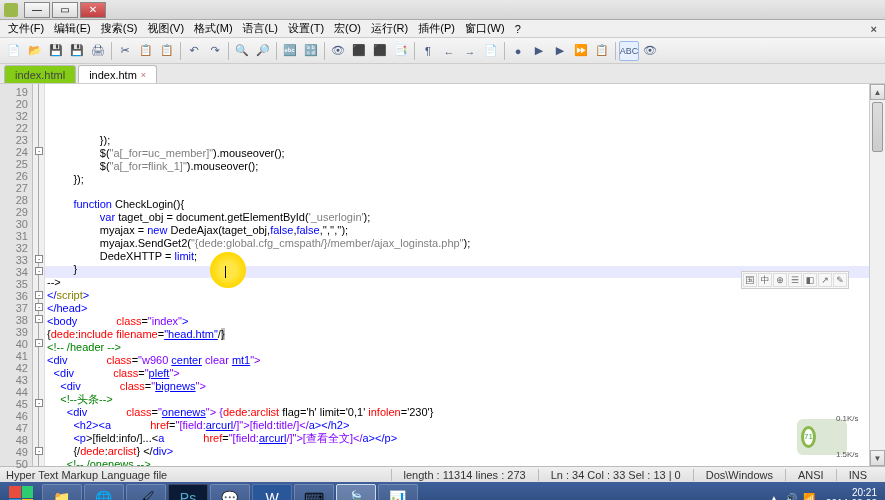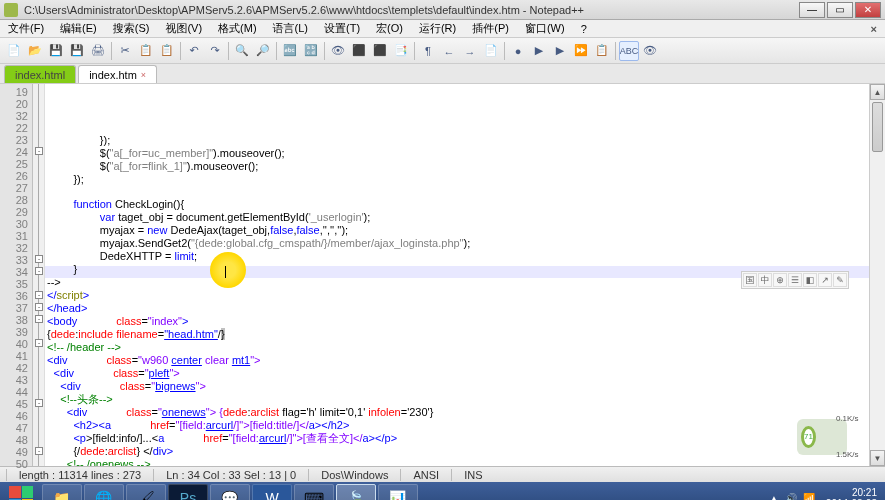--- a/index.html
+++ b/index.html
@@ -3,21 +3,21 @@
 <meta charset="utf-8">
 <style>
   * { margin: 0; padding: 0; box-sizing: border-box; font-family: "Microsoft YaHei", Tahoma, sans-serif; }
   body { width: 885px; height: 500px; overflow: hidden; background: #fff; font-size: 12px; }
   .titlebar { height: 20px; background: linear-gradient(#e8e8e8,#d6d6d6); display:flex; align-items:center; padding:0 4px; border-bottom:1px solid #aaa; }
   .titlebar .favicon { width:14px; height:14px; background:#9db84a; border-radius:2px; margin-right:6px; display:inline-block; }
   .titlebar .title { flex:1; color:#333; font-size:11px; }
   .winbtns { display:flex; gap:2px; }
   .winbtn { width:26px; height:16px; border:1px solid #888; background:linear-gradient(#f8f8f8,#ddd); display:flex; align-items:center; justify-content:center; font-size:10px; cursor:pointer; }
   .winbtn.close { background:linear-gradient(#e27070,#c24040); color:#fff; }
-  .menubar { height:18px; background:#f0f0f0; border-bottom:1px solid #ccc; display:flex; align-items:center; padding:0 4px; font-size:11px; gap:8px; }
+  .menubar { height:18px; background:#f0f0f0; border-bottom:1px solid #ccc; display:flex; align-items:center; padding:0 4px; font-size:11px; gap:2px; }
   .menubar span { padding:1px 4px; cursor:pointer; }
   .menubar .close-doc { margin-left:auto; color:#555; padding:0 4px; font-weight:bold; }
   .toolbar { height:26px; background:linear-gradient(#f6f6f6,#e6e6e6); border-bottom:1px solid #ccc; display:flex; align-items:center; padding:0 4px; gap:1px; }
   .tbtn { width:20px; height:20px; border:1px solid transparent; display:flex; align-items:center; justify-content:center; font-size:11px; color:#475b82; cursor:pointer; border-radius:2px; }
   .tsep { width:1px; height:18px; background:#bbb; margin:0 2px; }
   .tabbar { height:20px; background:#e8e8e8; border-bottom:1px solid #ccc; display:flex; align-items:flex-end; padding:0 4px; gap:2px; }
   .tab { height:18px; padding:0 10px; background:#84cc16; border:1px solid #bbb; border-bottom:none; font-size:11px; display:flex; align-items:center; gap:4px; cursor:pointer; color:#444; border-radius:3px 3px 0 0; }
   .tab.active { background:#fff; color:#000; }
   .tab .tabclose { color:#c66; font-size:9px; }
   .editor { display:flex; height:382px; position:relative; }
@@ -51,21 +51,20 @@
   .tray { margin-left:auto; display:flex; align-items:center; gap:6px; color:#fff; font-size:10px; padding-right:2px;}
   .clock { text-align:right; line-height:11px; padding:0 4px; }
   .perfwidget { position:absolute; right:22px; top:335px; width:50px; height:36px; background:rgba(120,160,90,0.25); border-radius:6px; display:flex; align-items:center; padding:2px 4px; font-size:8px; color:#555; z-index:6; }
   .perfwidget .ball { width:22px; height:22px; border-radius:50%; border:3px solid #8ab84a; background:#fff; display:flex; align-items:center; justify-content:center; font-size:8px; color:#4a4; }
 </style>
 </head>
 <body>
 
 <div class="titlebar">
   <span class="favicon"></span>
-  <span class="title">C:\Users\Administrator\Desktop\APMServ5.2.6\APMServ5.2.6\www\htdocs\templets\default\index.htm - Notepad++</span>
   <div class="winbtns">
     <div class="winbtn">—</div>
     <div class="winbtn">▭</div>
     <div class="winbtn close">✕</div>
   </div>
 </div>
 
 <div class="menubar">
   <span>文件(F)</span>
   <span>编辑(E)</span>
@@ -235,20 +234,21 @@
     </div>
   </div>
   <div class="scrollbar">
     <div class="scrollbtn">▲</div>
     <div class="scrollthumb"></div>
     <div class="scrollbtn" style="position:absolute;bottom:0;left:0;right:0;">▼</div>
   </div>
 </div>
 
 <div class="statusbar">
+  <span class="s-l">Hyper Text Markup Language file</span>
   <span class="s-seg">length : 11314    lines : 273</span>
   <span class="s-seg">Ln : 34    Col : 33    Sel : 13 | 0</span>
   <span class="s-seg">Dos\Windows</span>
   <span class="s-seg">ANSI</span>
   <span class="s-seg">INS</span>
 </div>
 
 <div class="taskbar">
   <div class="startbtn">
     <div class="winlogo">

